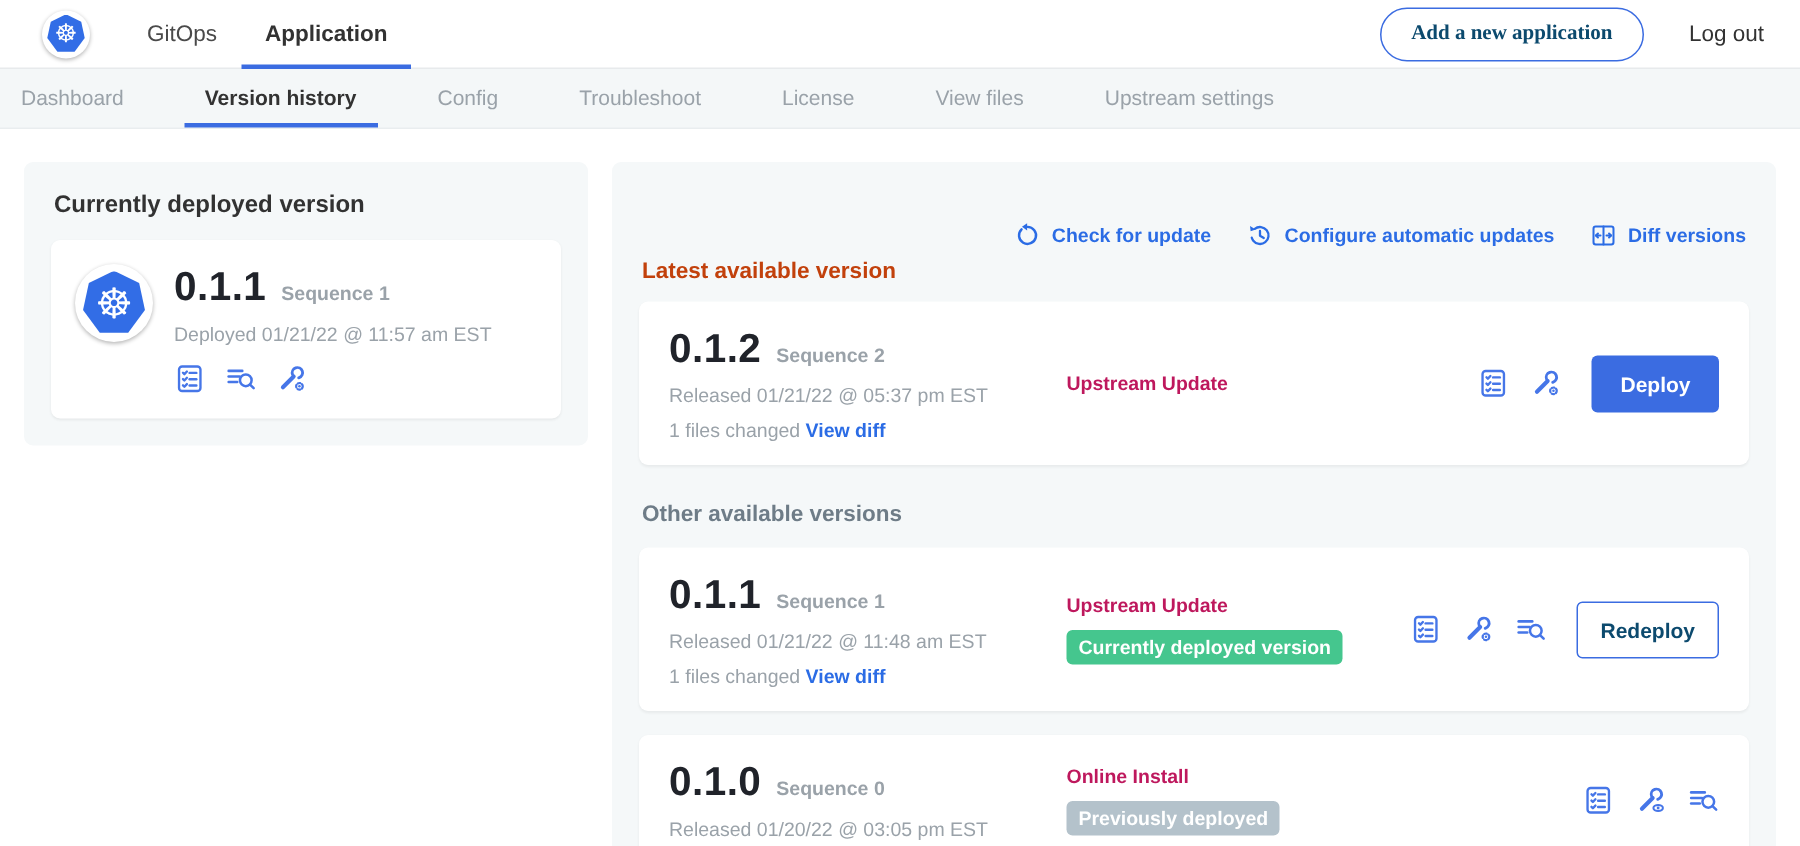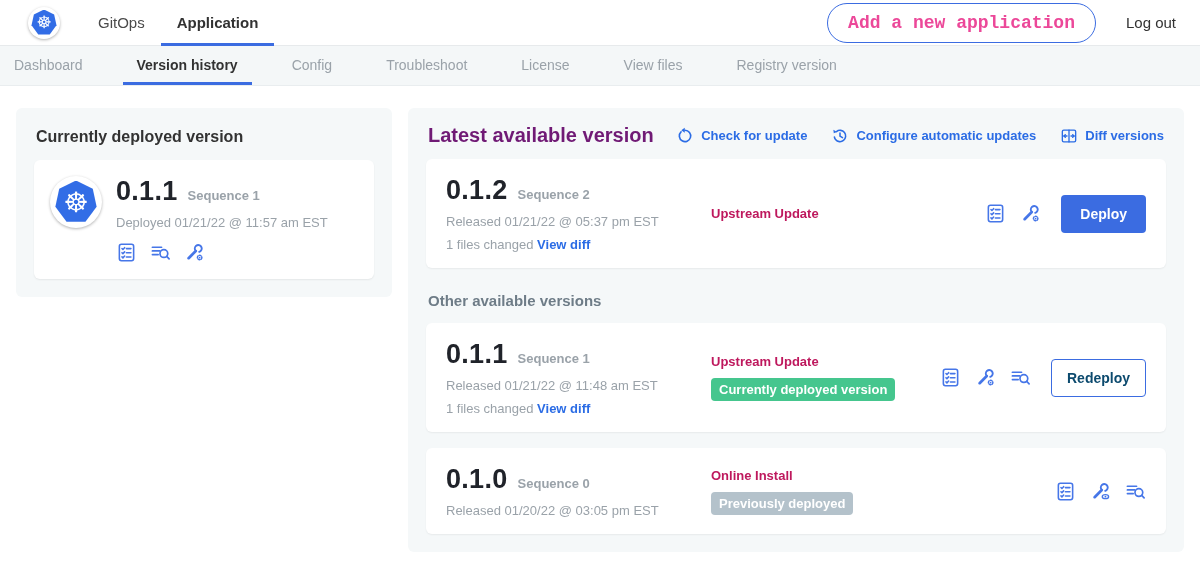--- a/index.html
+++ b/index.html
@@ -17,23 +17,23 @@
     color:#fff; clip-path:polygon(50% 0%, 89% 19%, 98% 61%, 72% 96%, 28% 96%, 2% 61%, 11% 19%); }
   .k8s-badge.small .k8s-hept { width:26px; height:26px; font-size:17px; }
   .k8s-badge.big   .k8s-hept { width:43px; height:43px; font-size:28px; }
   .top-tabs { display:flex; height:46px; margin-left:22px; }
   .top-tab { position:relative; padding:0 16px; line-height:45px; font-size:15px;
     color:#4a4a4a; cursor:pointer; }
   .top-tab.active { color:#323232; font-weight:700; }
   .top-tab.active::after { content:""; position:absolute; left:0; right:0; bottom:0;
     height:3px; background:#3b6ce1; }
   .top-spacer { flex:1; }
-  .btn-pill { border:1.5px solid #3b6ce1; color:#ec4899; background:#fff; border-radius:20px;
-    padding:9px 20px; font-size:18px; font-weight:700; cursor:pointer;
-    font-family:Liberation Mono, monospace; }
+  .btn-pill { border:1.5px solid #3b6ce1; color:#0c4a6e; background:#fff; border-radius:20px;
+    padding:9px 20px; font-size:14px; font-weight:700; cursor:pointer;
+    font-family:Liberation Serif, serif; }
   .logout { margin-left:30px; font-size:15px; color:#323232; cursor:pointer; }
 
   
   .subnav { height:40px; background:#f4f7f8; border-bottom:1px solid #e9edef;
     display:flex; align-items:stretch; }
   .sub-tab { position:relative; padding:0 14px; line-height:39px; font-size:14px;
     color:#9aa2a9; margin-right:26px; cursor:pointer; }
   .sub-tab.active { color:#323232; font-weight:700; }
   .sub-tab.active::after { content:""; position:absolute; left:0; right:0; bottom:0;
     height:3px; background:#3b6ce1; }
@@ -53,21 +53,21 @@
   .v-seq { font-weight:600; }
   .v-released { margin-top:8px; }
   .v-files { margin-top:8px; }
   .link { color:#2b6ce5; font-weight:700; cursor:pointer; }
   .icon-row { display:flex; align-items:center; gap:13px; margin-top:12px; }
   .icon-btn { width:21px; height:21px; cursor:pointer; display:inline-flex; }
   .icon-btn svg, .hdr-ic svg { width:100%; height:100%; }
 
   
   .rp-header { display:flex; align-items:center; justify-content:space-between; margin:4px 2px 12px; }
-  .rp-title { font-size:20px; font-weight:600; color:#701a75; }
+  .rp-title { font-size:15px; font-weight:600; color:#c2410c;margin-top:48px; }
   .rp-actions { display:flex; align-items:flex-start; gap:24px; }
   .rp-link { display:flex; align-items:center; gap:7px; font-size:13px; font-weight:700;
     color:#2b6ce5; cursor:pointer; }
   .hdr-ic { width:18px; height:18px; display:inline-flex; }
 
   
   .v-card { background:#fff; border-radius:6px; padding:16px 20px;
     box-shadow:0 1px 2px rgba(0,0,0,.06); display:flex; align-items:center; }
   .v-info { width:255px; flex:0 0 auto; }
   .v-mid { flex:1; padding-left:10px; }
@@ -102,21 +102,21 @@
   <div class="logout">Log out</div>
 </div>
 
 <div class="subnav">
   <div class="sub-tab">Dashboard</div>
   <div class="sub-tab active">Version history</div>
   <div class="sub-tab">Config</div>
   <div class="sub-tab">Troubleshoot</div>
   <div class="sub-tab">License</div>
   <div class="sub-tab">View files</div>
-  <div class="sub-tab">Registry version</div>
+  <div class="sub-tab">Upstream settings</div>
 </div>
 
 <div class="main">
 
   <div class="panel left-panel">
     <div class="panel-title">Currently deployed version</div>
     <div class="deployed-card">
       <div class="k8s-badge big">
         <div class="k8s-hept">☸</div>
       </div>

